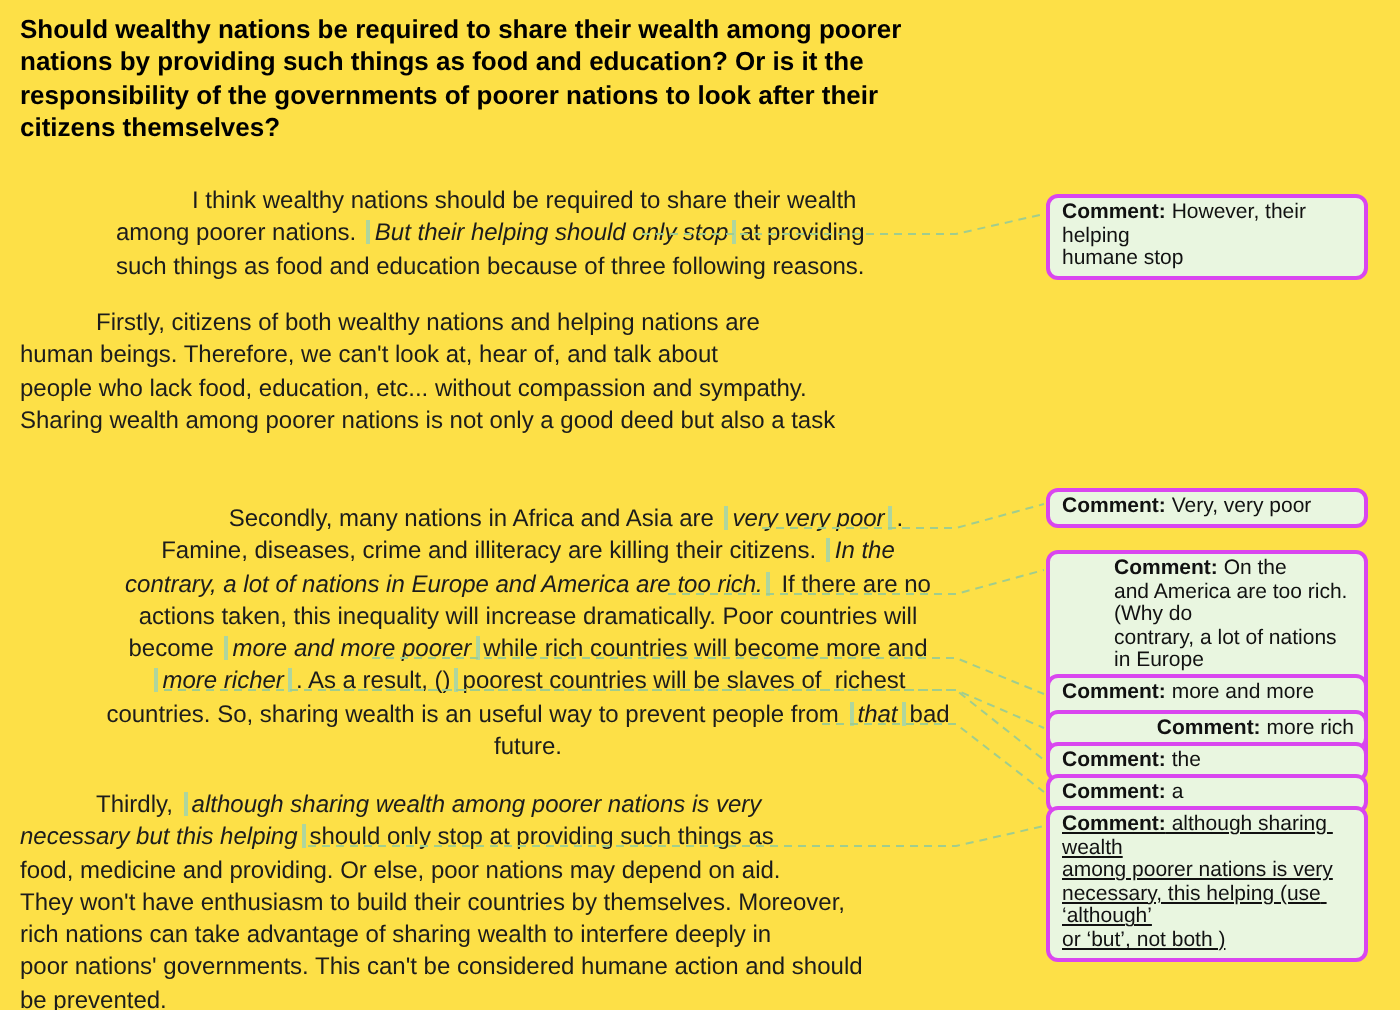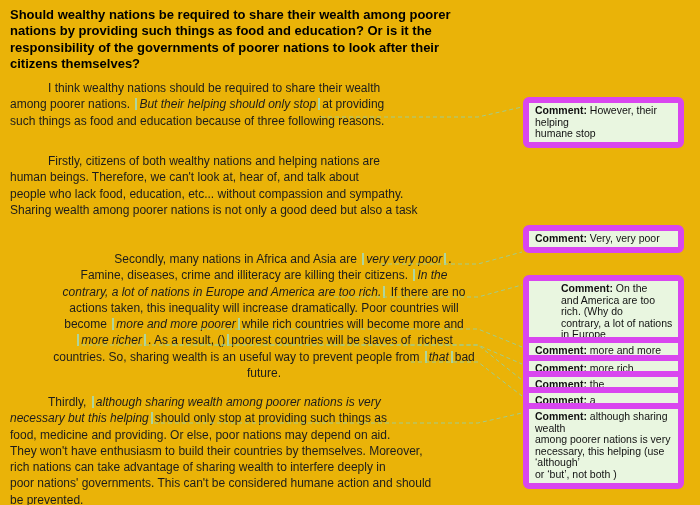--- a/index.html
+++ b/index.html
@@ -1,53 +1,53 @@
 <!DOCTYPE html>
 <html><head>
 <meta charset="utf-8">
 <style>
   html,body{margin:0;padding:0;background:#fff;}
   #page{
-    position:relative;width:700px;height:505px;background:#eab308;overflow:hidden;
+    position:relative;width:700px;height:505px;background:#fde047;overflow:hidden;
     font-family:"Liberation Sans","DejaVu Sans",sans-serif;color:#1c1c1c;
   }
   .doc-title{
     position:absolute;left:10px;top:7px;width:490px;
     font-weight:bold;font-size:13px;line-height:16.4px;color:#000;
   }
   .para{position:absolute;left:10px;width:508px;font-size:12px;line-height:16.3px;}
   .line{white-space:pre;height:16.3px;}
   .indent{padding-left:38px;}
   .it{font-style:italic;}
   .cm{
     display:inline-block;width:2px;height:12px;margin:0 2px;vertical-align:-2px;
     background:#aed69e;
   }
   .balloon{
     position:absolute;left:523px;width:161px;box-sizing:border-box;
-    background:#e9f6e0;border:6px solid #d946ef;border-radius:6px;
+    background:#e9f6e0;border:2px solid #d946ef;border-radius:6px;
     padding:2px 5px 2px 6px;font-size:10.5px;line-height:11.6px;color:#111;
   }
   .cline{white-space:pre-wrap;}
   .cb{font-weight:bold;}
   #conn{position:absolute;left:0;top:0;width:700px;height:505px;pointer-events:none;}
   #conn path{fill:none;stroke:#a0cd8e;stroke-width:1;stroke-dasharray:4 3;}
 </style>
 </head>
 <body>
 
 <div id="page">
   <div class="doc-title">
       <div class="line">Should wealthy nations be required to share their wealth among poorer</div>
       <div class="line">nations by providing such things as food and education? Or is it the</div>
       <div class="line">responsibility of the governments of poorer nations to look after their</div>
       <div class="line">citizens themselves?</div>
     </div>
   <div>
-      <div class="para" style="top: 80px;">
+      <div class="para" style="top: 92px; margin-left: 48px;">
         <div class="line indent"><span>I think wealthy nations should be required to share their wealth</span></div>
         <div class="line"><span>among poorer nations. </span><span class="cm"></span><span class="it">But their helping should only stop</span><span class="cm"></span><span>at providing</span></div>
         <div class="line"><span>such things as food and education because of three following reasons.</span></div>
       </div>
       <div class="para" style="top: 153px;">
         <div class="line indent"><span>Firstly, citizens of both wealthy nations and helping nations are</span></div>
         <div class="line"><span>human beings. Therefore, we can't look at, hear of, and talk about</span></div>
         <div class="line"><span>people who lack food, education, etc... without compassion and sympathy.</span></div>
         <div class="line"><span>Sharing wealth among poorer nations is not only a good deed but also a task</span></div>
       </div>
@@ -78,41 +78,41 @@
       <path d="M186,329 L478,329 L522,347"></path>
       <path d="M82,345 L478,345 L522,364"></path>
       <path d="M165,345 L478,345 L522,380"></path>
       <path d="M411,362 L478,362 L522,396"></path>
       <path d="M154,423 L478,423 L522,413"></path>
     </svg>
 <div class="balloon" style="top: 97px;">
       <div class="cline"><span class="cb">Comment:</span><span> However, their helping</span></div>
       <div class="cline"><span>humane stop</span></div>
     </div>
-    <div class="balloon" style="top: 225px;">
+    <div class="balloon" style="top: 244px;">
       <div class="cline"><span class="cb">Comment:</span><span> Very, very poor</span></div>
     </div>
     <div class="balloon" style="top: 275px; padding-left: 32px;">
       <div class="cline"><span class="cb">Comment:</span><span> On the</span></div>
       <div class="cline"><span>and America are too rich. (Why do</span></div>
       <div class="cline"><span>contrary, a lot of nations in Europe</span></div>
       <div class="cline"><span>you think they are ‘</span><span class="cb">too</span><span>’ rich? Do you</span></div>
       <div class="cline"><span>mean they are ‘very’ rich?)</span></div>
     </div>
     <div class="balloon" style="top: 337px;">
       <div class="cline"><span class="cb">Comment:</span><span> more and more poor</span></div>
     </div>
-    <div class="balloon" style="top: 355px;">
+    <div class="balloon" style="top: 355px; text-align: right;">
       <div class="cline"><span class="cb">Comment:</span><span> more rich</span></div>
     </div>
     <div class="balloon" style="top: 371px;">
       <div class="cline"><span class="cb">Comment:</span><span> the</span></div>
     </div>
     <div class="balloon" style="top: 387px;">
       <div class="cline"><span class="cb">Comment:</span><span> a</span></div>
     </div>
-    <div class="balloon" style="top: 403px;">
+    <div class="balloon" style="top: 403px; text-decoration: underline;">
       <div class="cline"><span class="cb">Comment:</span><span> although sharing wealth</span></div>
       <div class="cline"><span>among poorer nations is very</span></div>
       <div class="cline"><span>necessary, this helping (use ‘although’</span></div>
       <div class="cline"><span>or ‘but’, not both )</span></div>
     </div>
   </div>
 
 </body></html>

